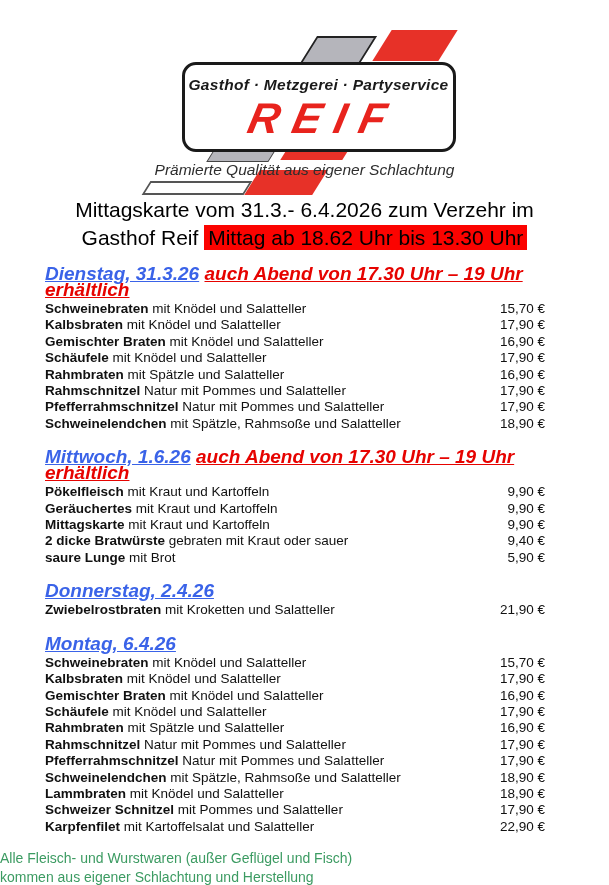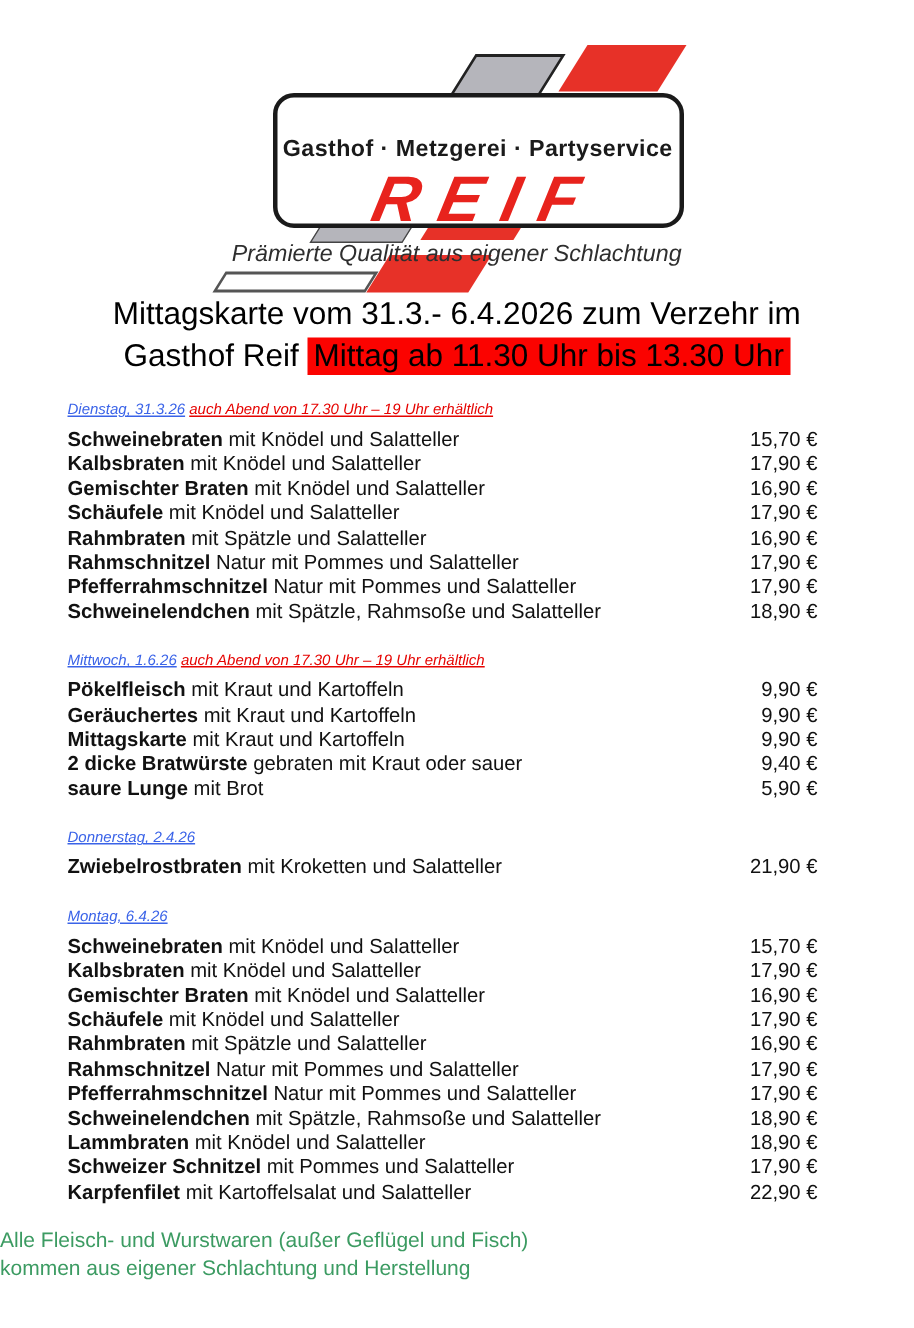--- a/index.html
+++ b/index.html
@@ -29,22 +29,22 @@
   .pg-gray-bottom{ left: 2px;  top: 157px; width: 98px; height: 10px;
                   background: #fff; border: 2px solid #555; z-index: 0; }
   .pg-red-bottom{ left: 108px; top: 146px; width: 68px; height: 25px;
                   background: var(--shape-red, #e73128); z-index: 0; }
   .logo-box {
     position: absolute; left: 38px; top: 38px; width: 268px; height: 84px;
     background: #fff; border: 3px solid #1a1a1a; border-radius: 14px;
     z-index: 2; text-align: center;
   }
   .logo-services {
-    margin-top: 26px; font-size: 15.5px; font-weight: bold;
-    letter-spacing: 0.3px; color: #1a1a1a;
+    margin-top: 11px; font-size: 15.5px; font-weight: bold;
+    letter-spacing: 0.3px; color: #1a1a1a; font-style: italic;
   }
   .logo-brand {
     margin-top: 1px; font-size: 43px; line-height: 46px;
     font-weight: bold; font-style: italic;
     color: var(--brand-red, #e8231d);
     letter-spacing: 13px; text-indent: 10px;
     transform: skewX(-12deg);
   }
   .logo-tagline {
     position: absolute; left: 0; right: 0; top: 137px; z-index: 3;
@@ -59,21 +59,21 @@
   .hl {
     background: var(--highlight-red, #fb0300);
     color: #000; padding: 1px 4px;
   }
 
   
   .sections { margin: 14px 64px 0 45px; }
   .menu-section { margin-top: 17px; }
   .menu-section:first-child { margin-top: 0; }
   .sec-head {
-    font-size: 10px; font-weight: normal; font-style: italic;
+    font-size: 19px; font-weight: bold; font-style: italic;
     line-height: 16px; margin-bottom: 3px;
   }
   .sec-day  { color: var(--day-blue, #3a63e8); text-decoration: underline; }
   .sec-note { color: var(--note-red, #e60300); text-decoration: underline; }
   .row {
     display: flex; justify-content: center; align-items: flex-start;
     font-size: 13.5px; line-height: 16.4px;
   }
   .row .left { flex: 1 1 auto; padding-right: 8px; }
   .item-name { font-weight: bold; }
@@ -103,21 +103,21 @@
       <div class="logo-services">Gasthof · Metzgerei · Partyservice</div>
       <div class="logo-brand">REIF</div>
     </div>
     <div class="logo-tagline">Prämierte Qualität aus eigener Schlachtung</div>
   </div>
 
   <div class="title">
     <div>Mittagskarte vom 31.3.- 6.4.2026 zum Verzehr im</div>
     <div>
       <span>Gasthof Reif</span>
-      <span class="hl">Mittag ab 11.30 Uhr bis 13.30 Uhr</span>
+      <span class="hl">Mittag ab 18.62 Uhr bis 13.30 Uhr</span>
     </div>
   </div>
 
   <div class="sections" id="sections">
   <section class="menu-section">
     <div class="sec-head">
       <span class="sec-day">Dienstag, 31.3.26</span>
       <span class="sec-note">auch Abend von 17.30 Uhr – 19 Uhr erhältlich</span>
     </div>
     <div class="items">

